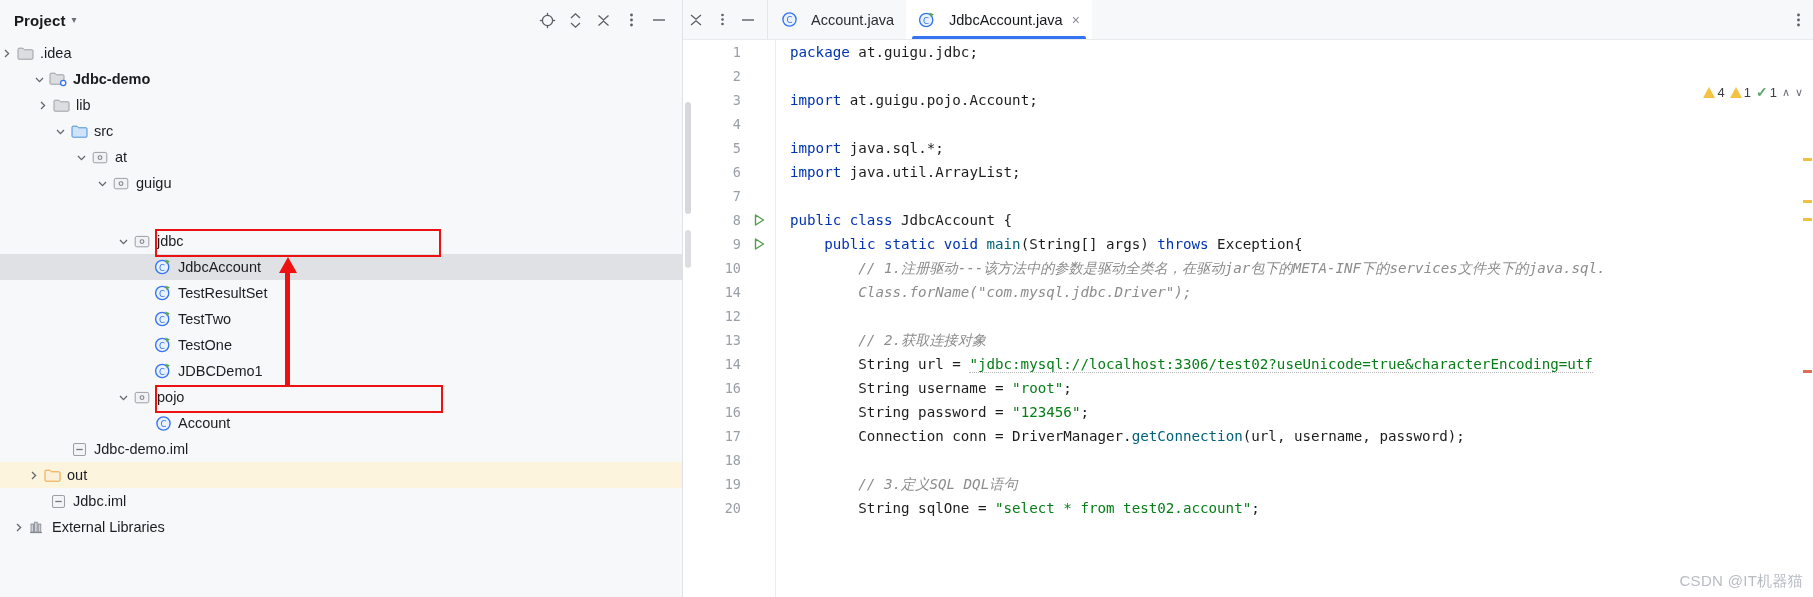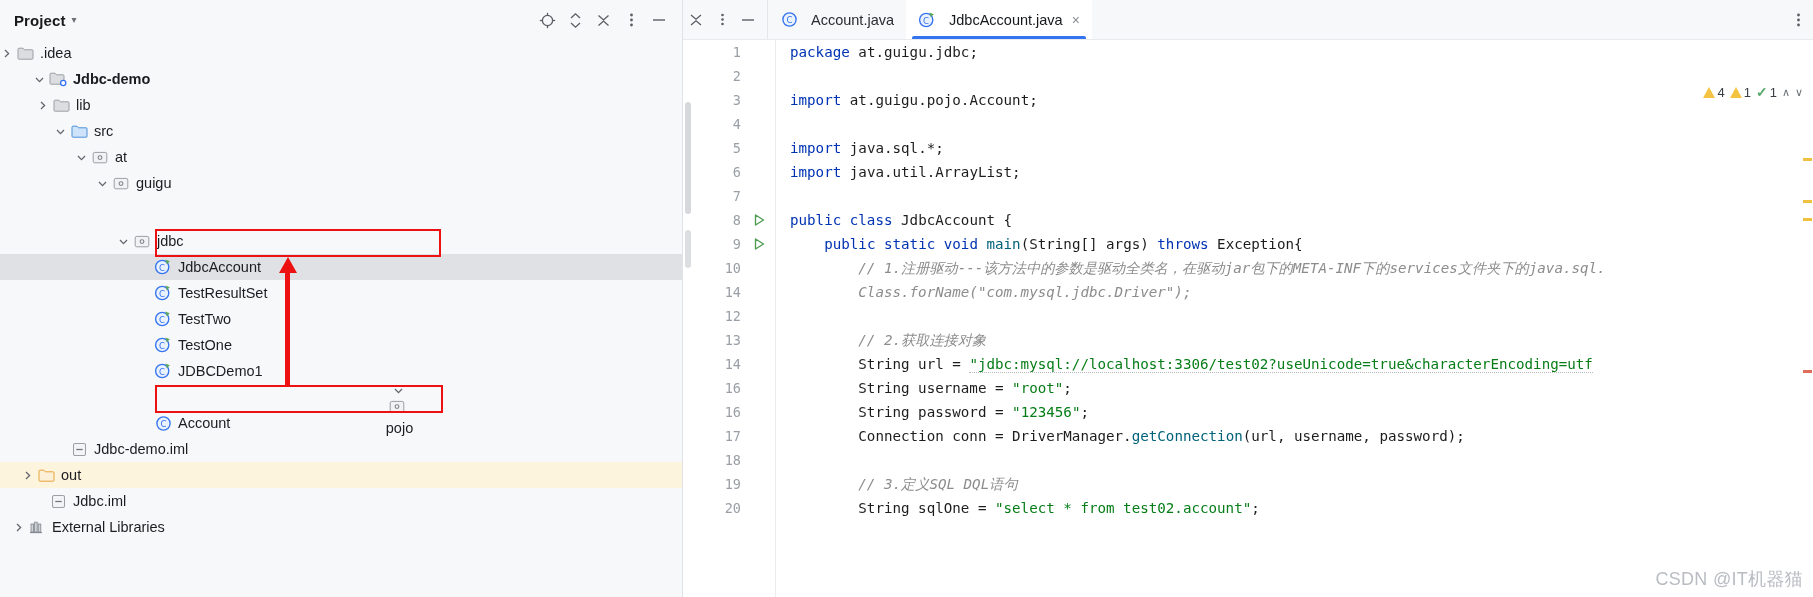--- a/index.html
+++ b/index.html
@@ -262,21 +262,21 @@
     position: absolute;
     right: 1px;
     width: 9px;
     height: 3px;
   }
 
   .watermark {
     position: absolute;
     right: 10px;
     bottom: 6px;
-    font-size: 18px;
+    font-size: 15px;
     color: #b9bcc2;
     font-family: "Liberation Sans", sans-serif;
     z-index: 20;
     letter-spacing: .3px;
   }
 </style>
 </head>
 <body>
 
 <div class="app">
@@ -467,21 +467,21 @@
           <span class="arrow empty"></span>
           <span class="ico">
             <svg width="18" height="18" viewBox="0 0 18 18">
               <circle cx="8.2" cy="9" r="6.6" fill="#eaf2fe" stroke="#3574f0" stroke-width="1.35"></circle>
               <text x="8" y="12.5" font-size="8.6" text-anchor="middle" fill="#3574f0" font-family="DejaVu Sans, sans-serif">C</text>
               <path d="M11.4 1.6 l4.4 1.6 -3 3.1 z" fill="#5aa75a"></path>
             </svg>
           </span>
           <span class="label">JDBCDemo1</span>
         </div>
-        <div class="row" style="padding-left: 117px; flex-direction: column;">
+        <div class="row" style="padding-left: 117px;">
           <span class="arrow">
             <svg width="11" height="11" viewBox="0 0 11 11">
               <polyline points="2,4 5.5,7.6 9,4" fill="none" stroke="#62666d" stroke-width="1.3"></polyline>
             </svg>
           </span>
           <span class="ico">
             <svg width="16" height="15" viewBox="0 0 16 15">
               <rect x="1.2" y="2.4" width="13.6" height="10.4" rx="1.6" fill="#f1f2f4" stroke="#9aa0a6" stroke-width="1"></rect>
               <circle cx="8" cy="7.6" r="1.9" fill="none" stroke="#7d838b" stroke-width="1.1"></circle>
             </svg>
@@ -501,21 +501,21 @@
         <div class="row" style="padding-left: 54px;">
           <span class="arrow empty"></span>
           <span class="ico">
             <svg width="15" height="15" viewBox="0 0 15 15">
               <rect x="1.5" y="1.5" width="12" height="12" rx="1.6" fill="#f3f4f6" stroke="#9aa0a6" stroke-width="1.05"></rect>
               <line x1="4.3" y1="7.5" x2="10.7" y2="7.5" stroke="#6f757d" stroke-width="1.25"></line>
             </svg>
           </span>
           <span class="label">Jdbc-demo.iml</span>
         </div>
-        <div class="row highlight-out" style="padding-left: 21px;">
+        <div class="row highlight-out" style="padding-left: 27px;">
           <span class="arrow">
             <svg width="11" height="11" viewBox="0 0 11 11">
               <polyline points="4,2 7.6,5.5 4,9" fill="none" stroke="#62666d" stroke-width="1.3"></polyline>
             </svg>
           </span>
           <span class="ico">
             <svg width="17" height="15" viewBox="0 0 17 15">
               <path d="M1 3.2a1 1 0 0 1 1-1h4l1.4 1.6H15a1 1 0 0 1 1 1v7.4a1 1 0 0 1-1 1H2a1 1 0 0 1-1-1z" fill="#fdf0d8" stroke="#e8a33d" stroke-width="1"></path>
             </svg>
           </span>

